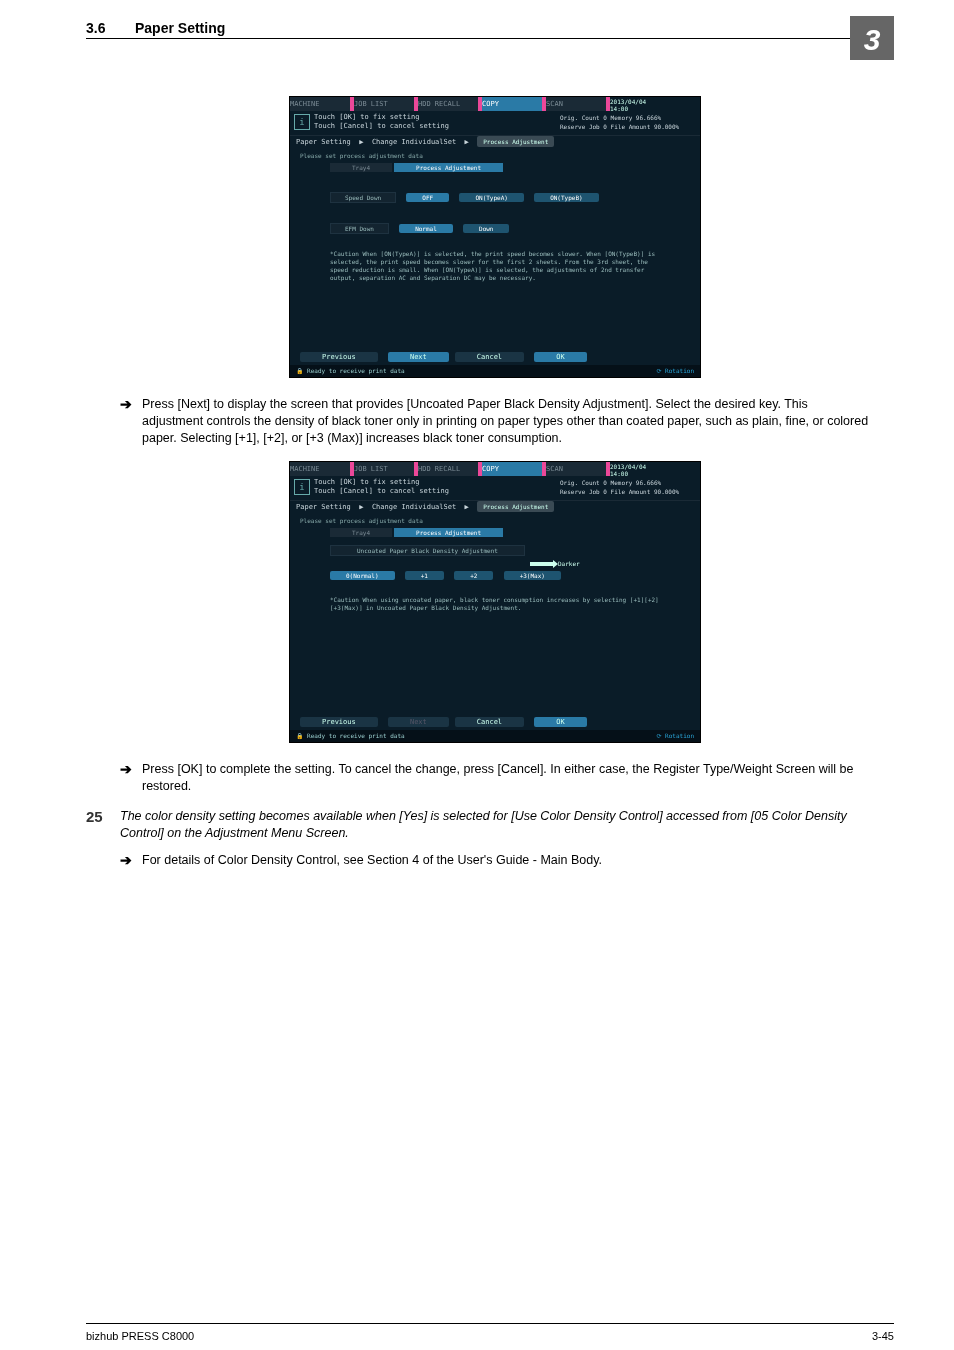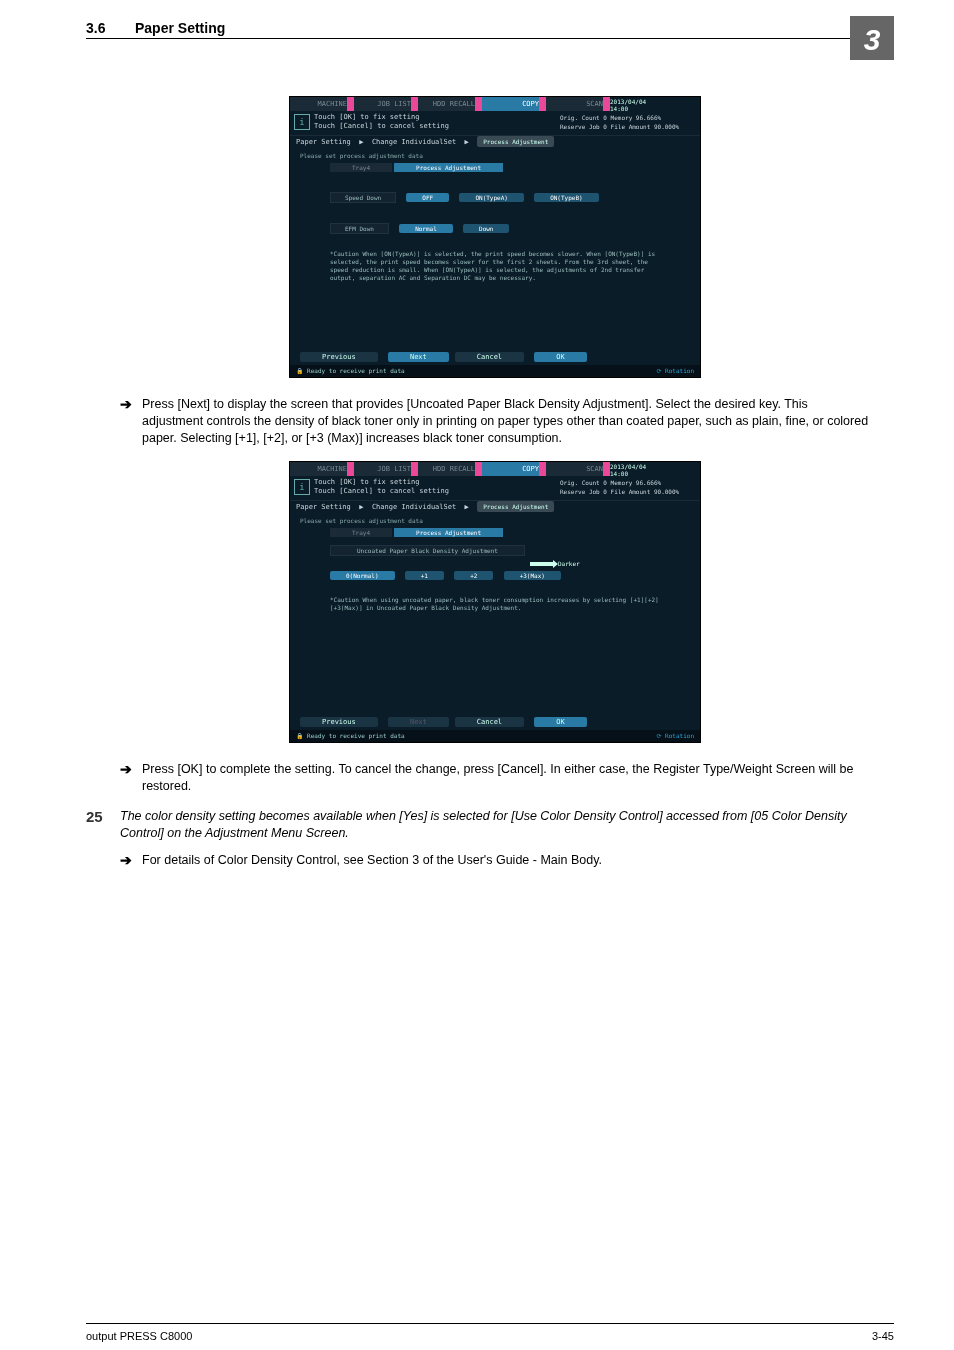--- a/index.html
+++ b/index.html
@@ -7,21 +7,21 @@
 .hdr-line{position:absolute;left:86px;top:22px;right:60px;height:1px;background:#000}
 .sec-num{position:absolute;left:86px;top:4px;font-size:14px;font-weight:bold}
 .sec-title{position:absolute;left:135px;top:4px;font-size:14px;font-weight:bold}
 .tab3{position:absolute;right:60px;top:0;width:44px;height:44px;background:#666;color:#fff;font-size:30px;font-weight:bold;text-align:center;line-height:48px;font-style:italic}
 .footer-line{position:absolute;left:86px;right:60px;bottom:42px;height:1px;background:#000}
 .footer-left{position:absolute;left:86px;bottom:24px;font-size:11px}
 .footer-right{position:absolute;right:60px;bottom:24px;font-size:11px}
 .body{position:absolute;left:120px;top:80px;right:84px}
 .screenshot{width:410px;height:280px;margin:0 auto 18px auto;background:#0a1c28;border:1px solid #000;position:relative;font-family:monospace;color:#c8d4da;font-size:7px}
 .top-tabs{display:flex;height:14px}
-.ttab{flex:1;background:#1a2a36;border-right:7px solid #ec4899;color:#7a8a94;text-align:right;line-height:14px}
+.ttab{flex:1;background:#1a2a36;border-right:4px solid #ec4899;color:#7a8a94;text-align:left;line-height:14px}
 .ttab.sel{background:#2a7aa6;color:#fff}
 .info-row{display:flex;height:24px;background:#0a1c28;border-bottom:1px solid #1a2a36}
 .info-icon{width:14px;height:14px;border:1px solid #6aa;color:#6aa;text-align:center;line-height:14px;margin:3px 4px;font-size:9px}
 .info-text{flex:1;padding-top:2px;line-height:9px}
 .info-counts{width:140px;font-size:6px;line-height:9px;padding-top:2px}
 .crumb{height:13px;background:#0a1c28;padding-left:6px;line-height:13px}
 .crumb .chip{display:inline-block;background:#3a4a54;color:#cfe;padding:0 6px;height:11px;line-height:11px;border-radius:2px;font-size:6px}
 .subnote{padding:3px 0 0 10px;color:#8aa;font-size:6px}
 .tabs2{display:flex;margin:4px 0 0 40px}
 .t2{background:#1a2a36;color:#7a8a94;padding:1px 22px;font-size:6px;margin-right:2px}
@@ -186,23 +186,23 @@
       <div class="arrow">➔</div>
       <div class="arrow-text">Press [OK] to complete the setting. To cancel the change, press [Cancel]. In either case, the Register Type/Weight Screen will be restored.</div>
     </div>
 
     <div class="step-row" style="margin-left:-34px">
       <div class="step-num">25</div>
       <div class="step-body">
         <div class="notice-body">The color density setting becomes available when [Yes] is selected for [Use Color Density Control] accessed from [05 Color Density Control] on the Adjustment Menu Screen.</div>
         <div class="arrow-item" style="margin-bottom:0">
           <div class="arrow">➔</div>
-          <div class="arrow-text">For details of Color Density Control, see Section 3 of the User's Guide - Main Body.</div>
+          <div class="arrow-text">For details of Color Density Control, see Section 4 of the User's Guide - Main Body.</div>
         </div>
       </div>
     </div>
 
   </div>
 
   <div class="footer-line"></div>
-  <div class="footer-left">output PRESS C8000</div>
+  <div class="footer-left">bizhub PRESS C8000</div>
   <div class="footer-right">3-45</div>
 </div>
 
 </body></html>

